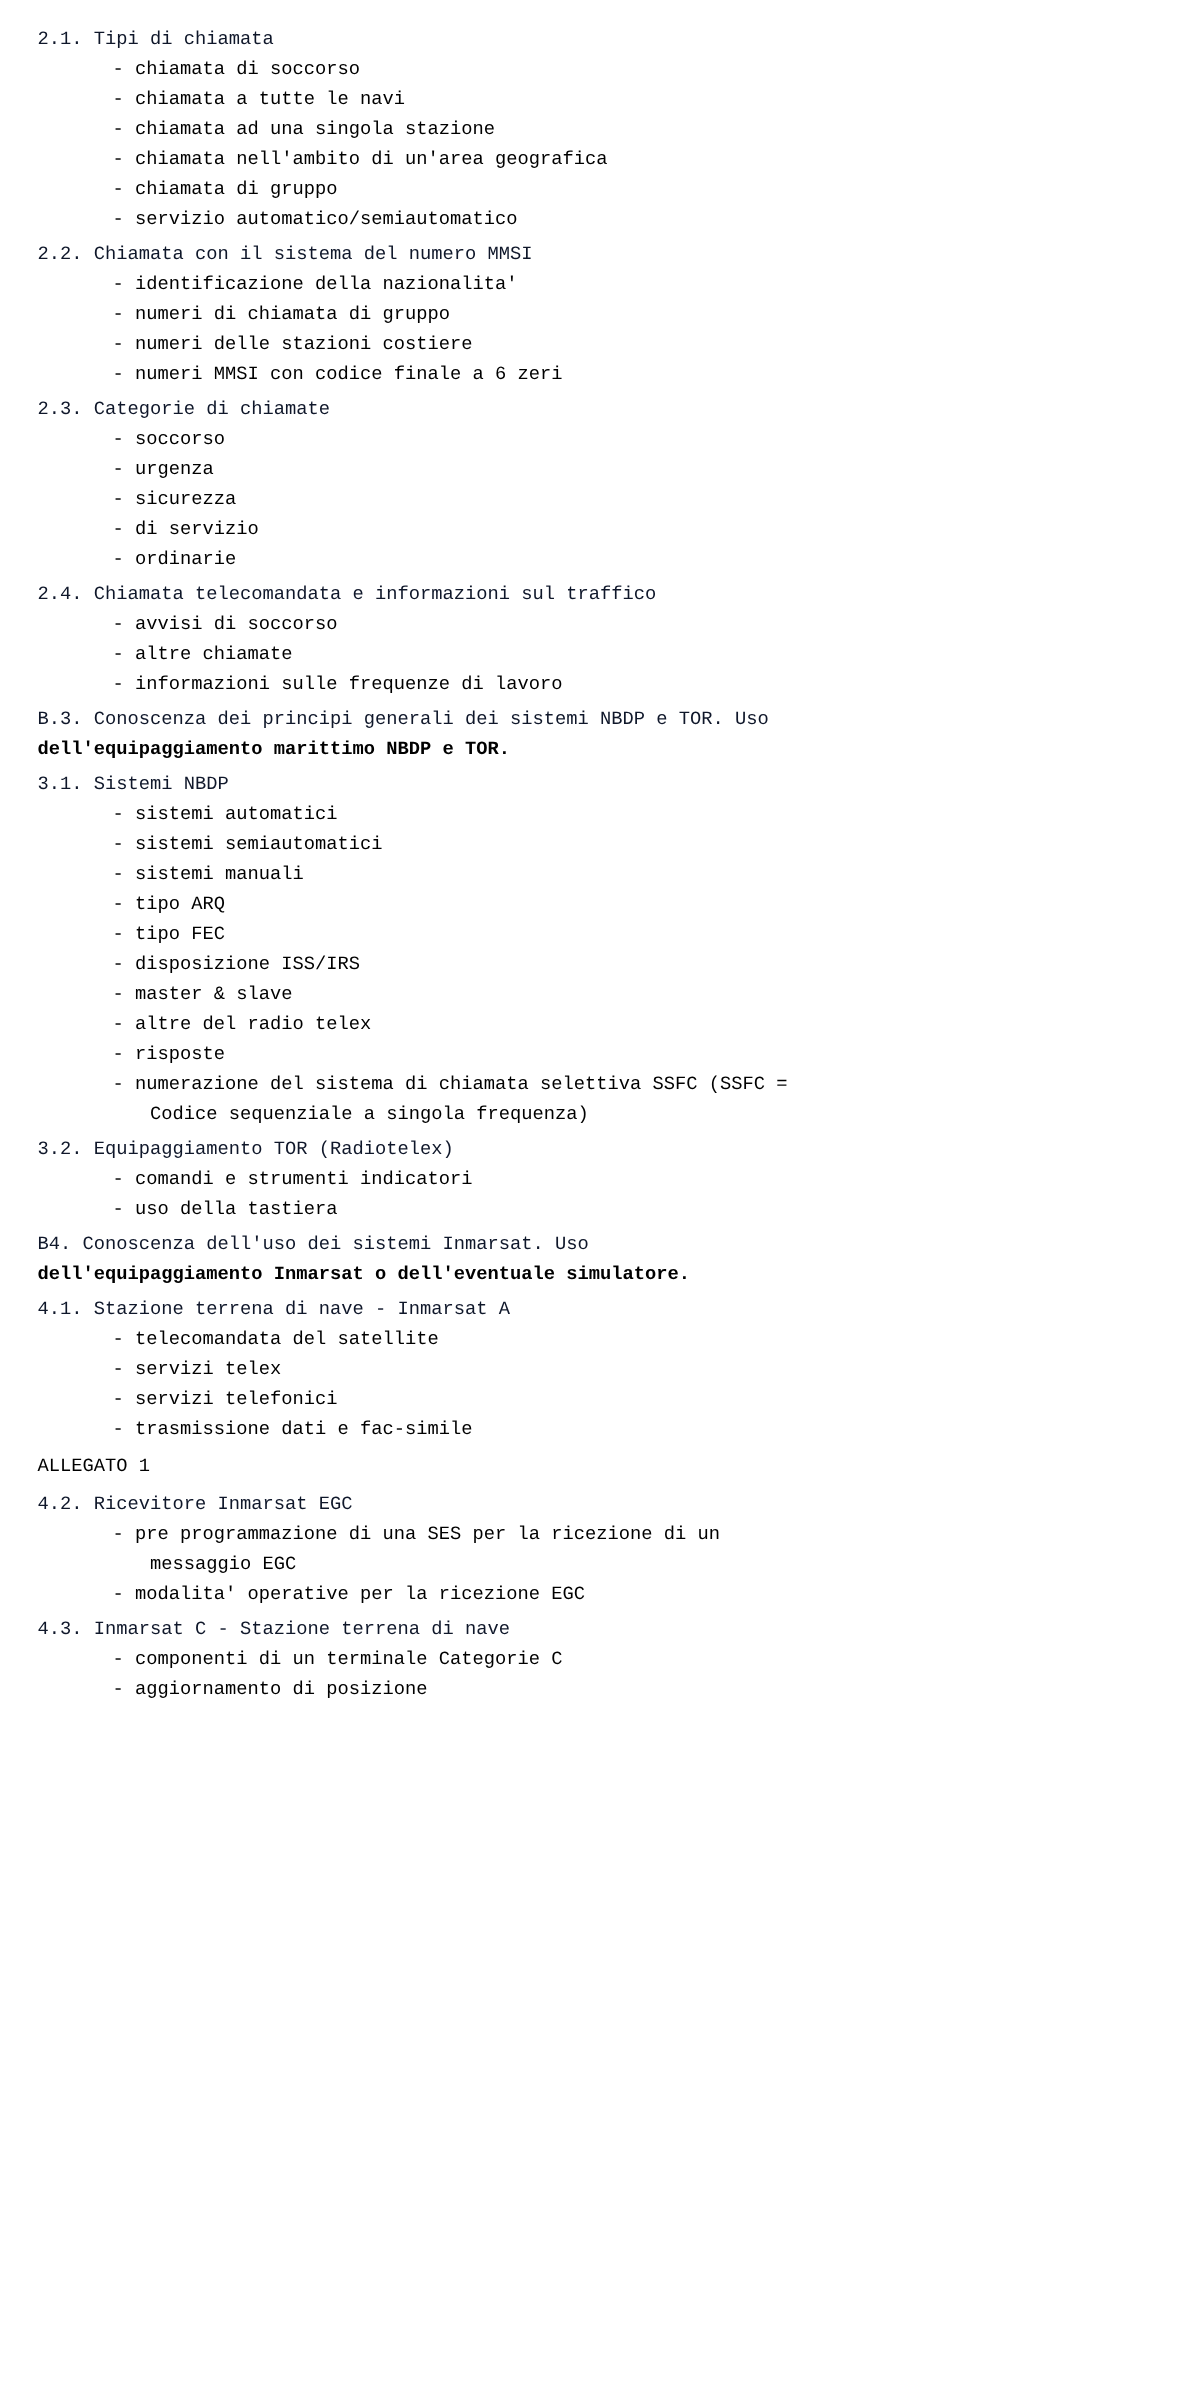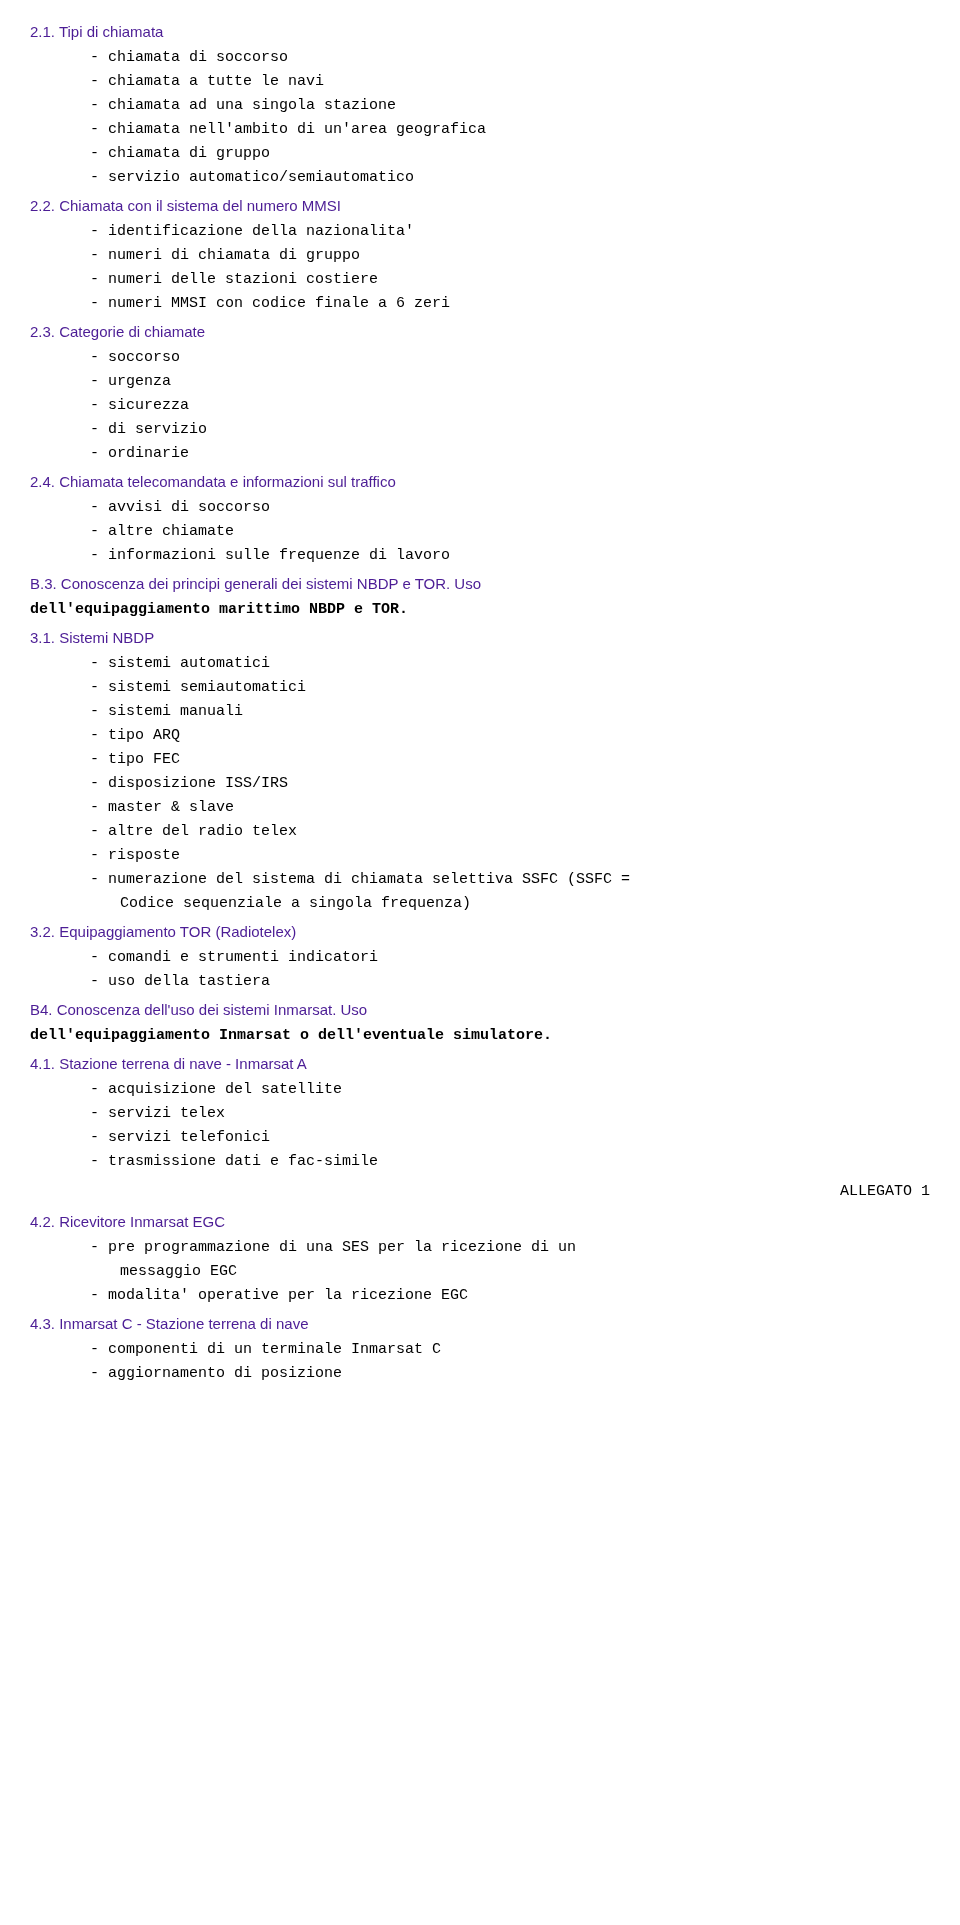--- a/index.html
+++ b/index.html
@@ -17,35 +17,35 @@
       width: 960px;
       min-height: 1925px;
     }
     .doc-content {
       width: 100%;
     }
     .section {
       margin-bottom: 4px;
     }
     .section-title {
-      font-family: Liberation Sans, sans-serif;
+      font-family: Liberation Mono, monospace;
       font-size: 15px;
-      color: #4c1d95;
+      color: #0f172a;
       margin-bottom: 2px;
     }
     .list-item {
       padding-left: 60px;
       display: block;
     }
     .inline-block {
       display: block;
       font-weight: bold;
     }
     .center-text {
-      text-align: right;
+      text-align: left;
       display: block;
       margin: 6px 0;
     }
   </style>
 </head>
 <body>
 
 <div class="doc-content">
 
   <div class="section">
@@ -108,36 +108,36 @@
     <span class="list-item">- uso della tastiera</span>
   </div>
 
   <div class="section">
     <span class="section-title">B4.  Conoscenza   dell'uso   dei   sistemi   Inmarsat.   Uso</span>
     <span class="inline-block">dell'equipaggiamento Inmarsat o dell'eventuale simulatore.</span>
   </div>
 
   <div class="section">
     <span class="section-title">4.1. Stazione terrena di nave - Inmarsat A</span>
-    <span class="list-item">- acquisizione del satellite</span>
+    <span class="list-item">- telecomandata del satellite</span>
     <span class="list-item">- servizi telex</span>
     <span class="list-item">- servizi telefonici</span>
     <span class="list-item">- trasmissione dati e fac-simile</span>
   </div>
 
   <div class="section">
     <span class="center-text">ALLEGATO 1</span>
   </div>
 
   <div class="section">
     <span class="section-title">4.2. Ricevitore Inmarsat EGC</span>
     <span class="list-item">- pre programmazione di una SES per la ricezione di un</span>
     <span class="list-item" style="padding-left:90px;">  messaggio EGC</span>
     <span class="list-item">- modalita' operative per la ricezione EGC</span>
   </div>
 
   <div class="section">
     <span class="section-title">4.3. Inmarsat C - Stazione terrena di nave</span>
-    <span class="list-item">- componenti di un terminale Inmarsat C</span>
+    <span class="list-item">- componenti di un terminale Categorie C</span>
     <span class="list-item">- aggiornamento di posizione</span>
   </div>
 
 </div>
 
 </body></html>

